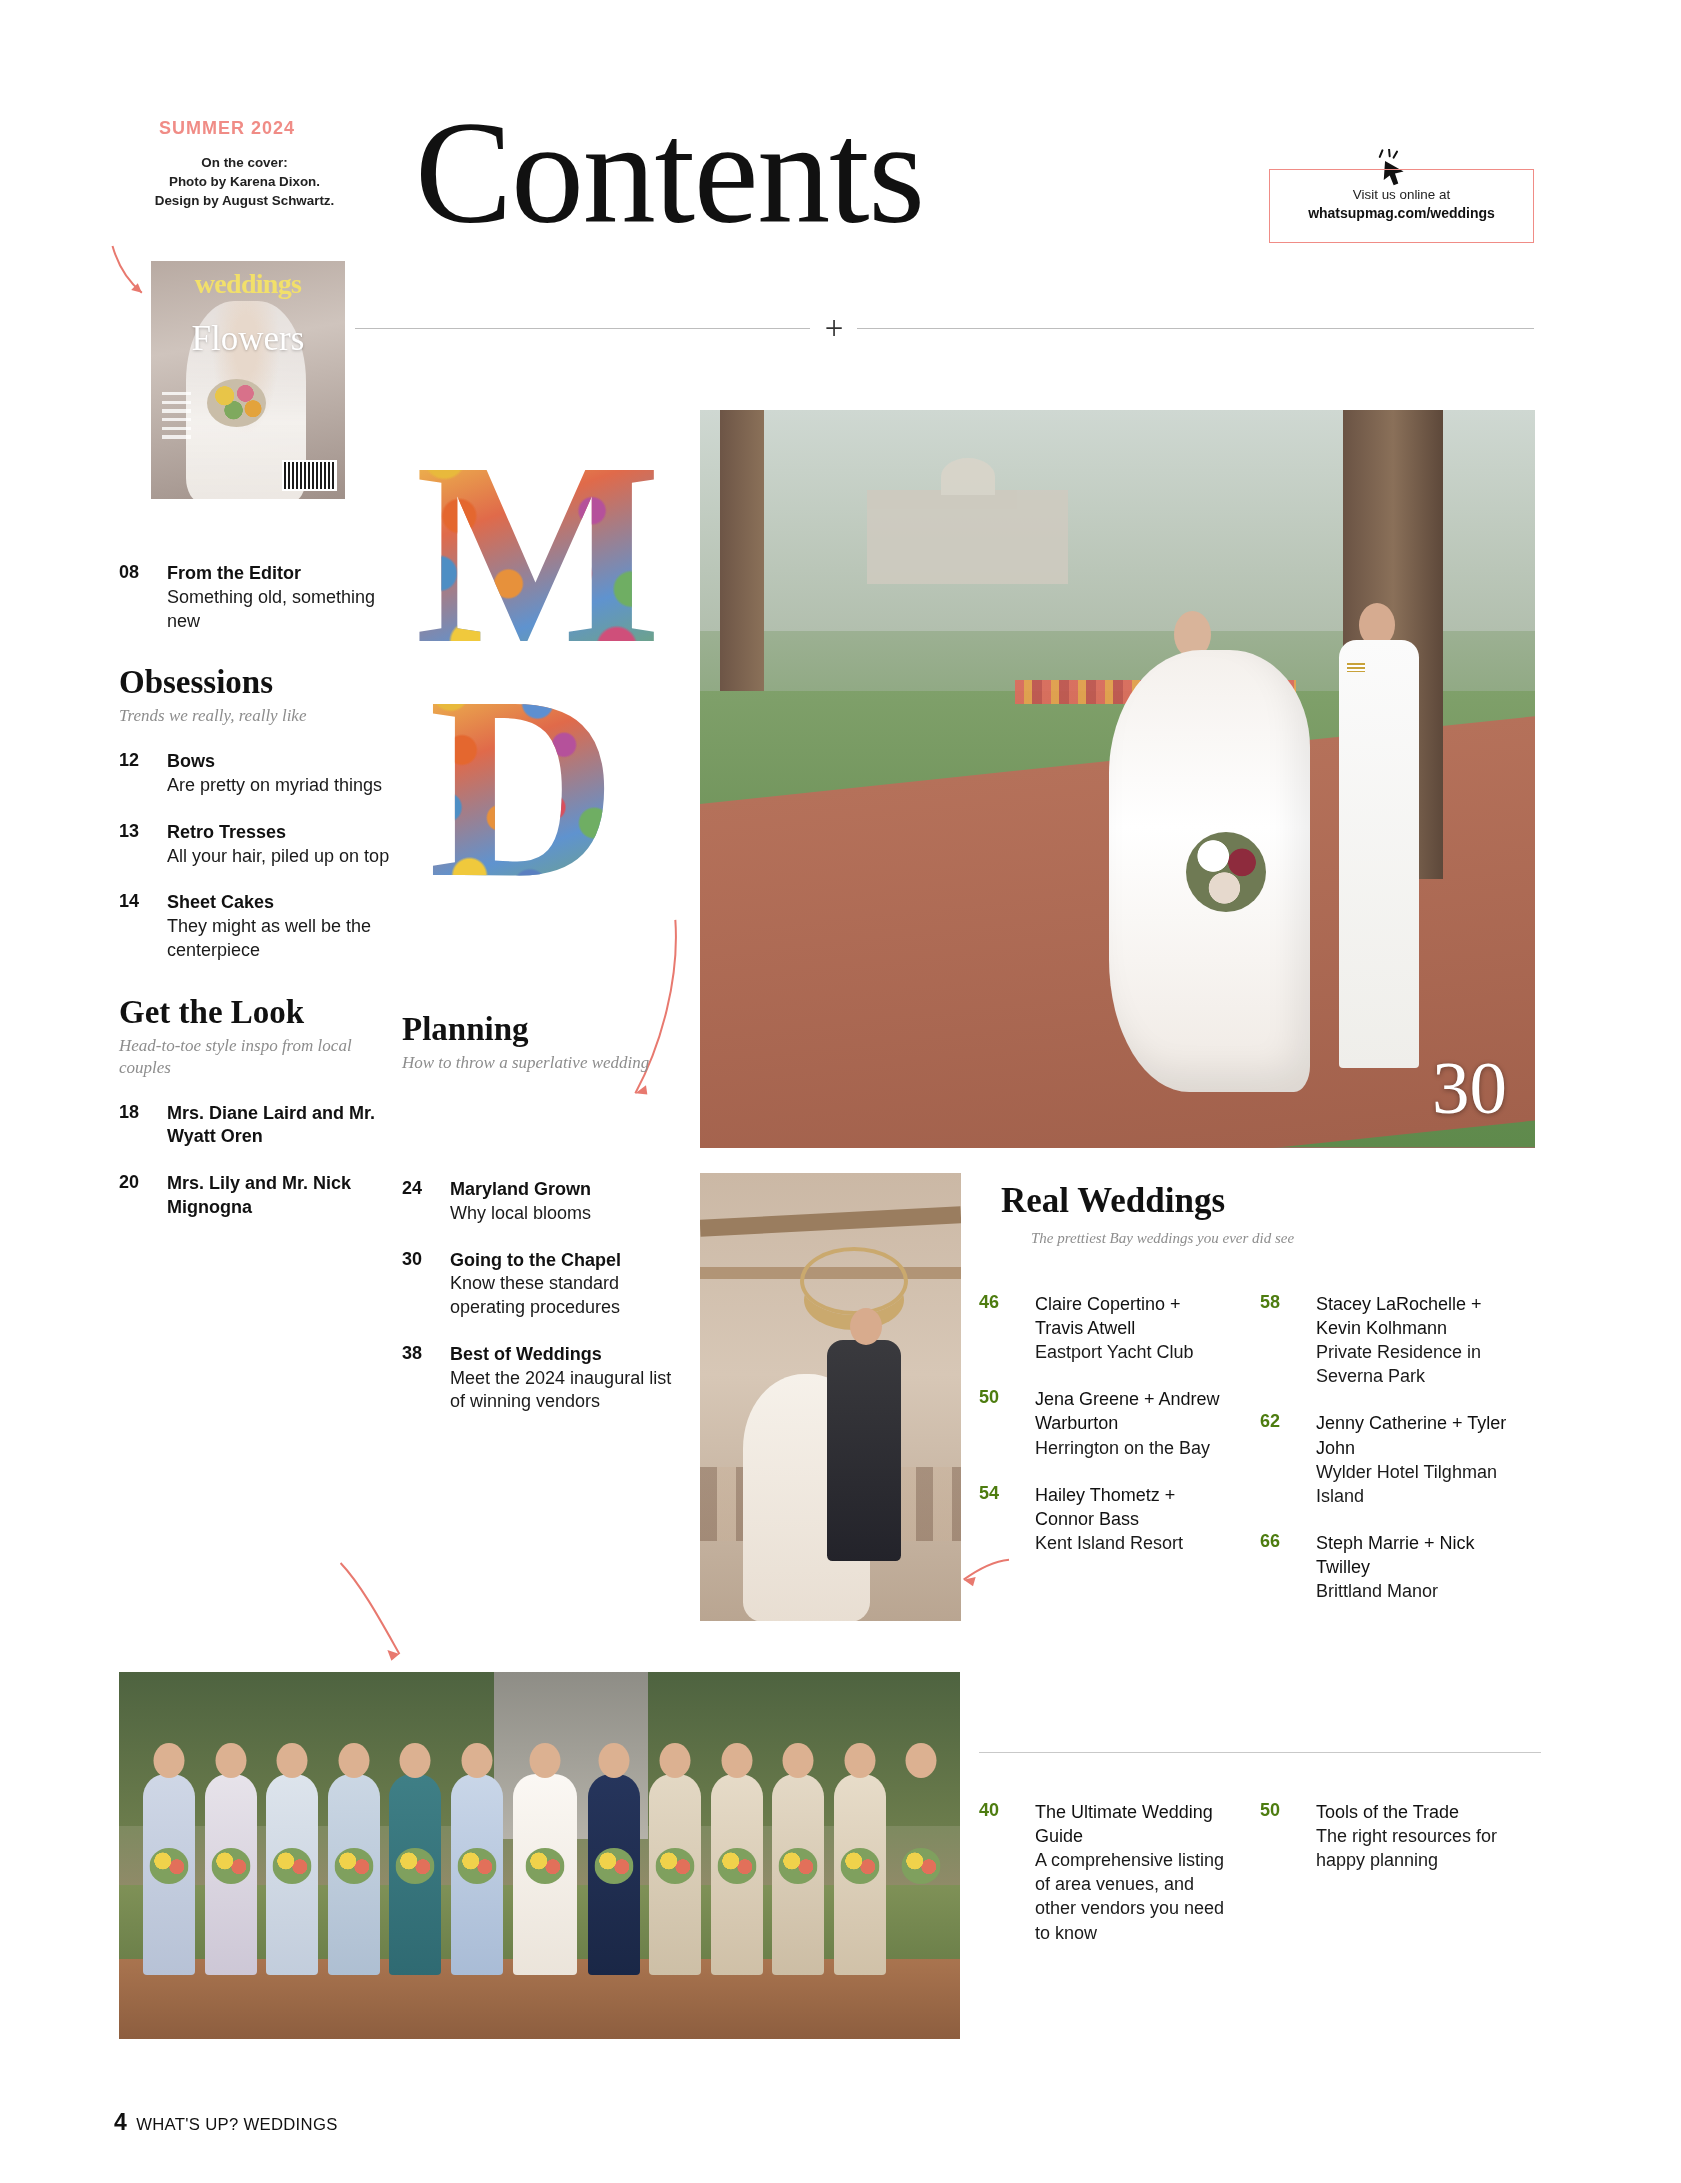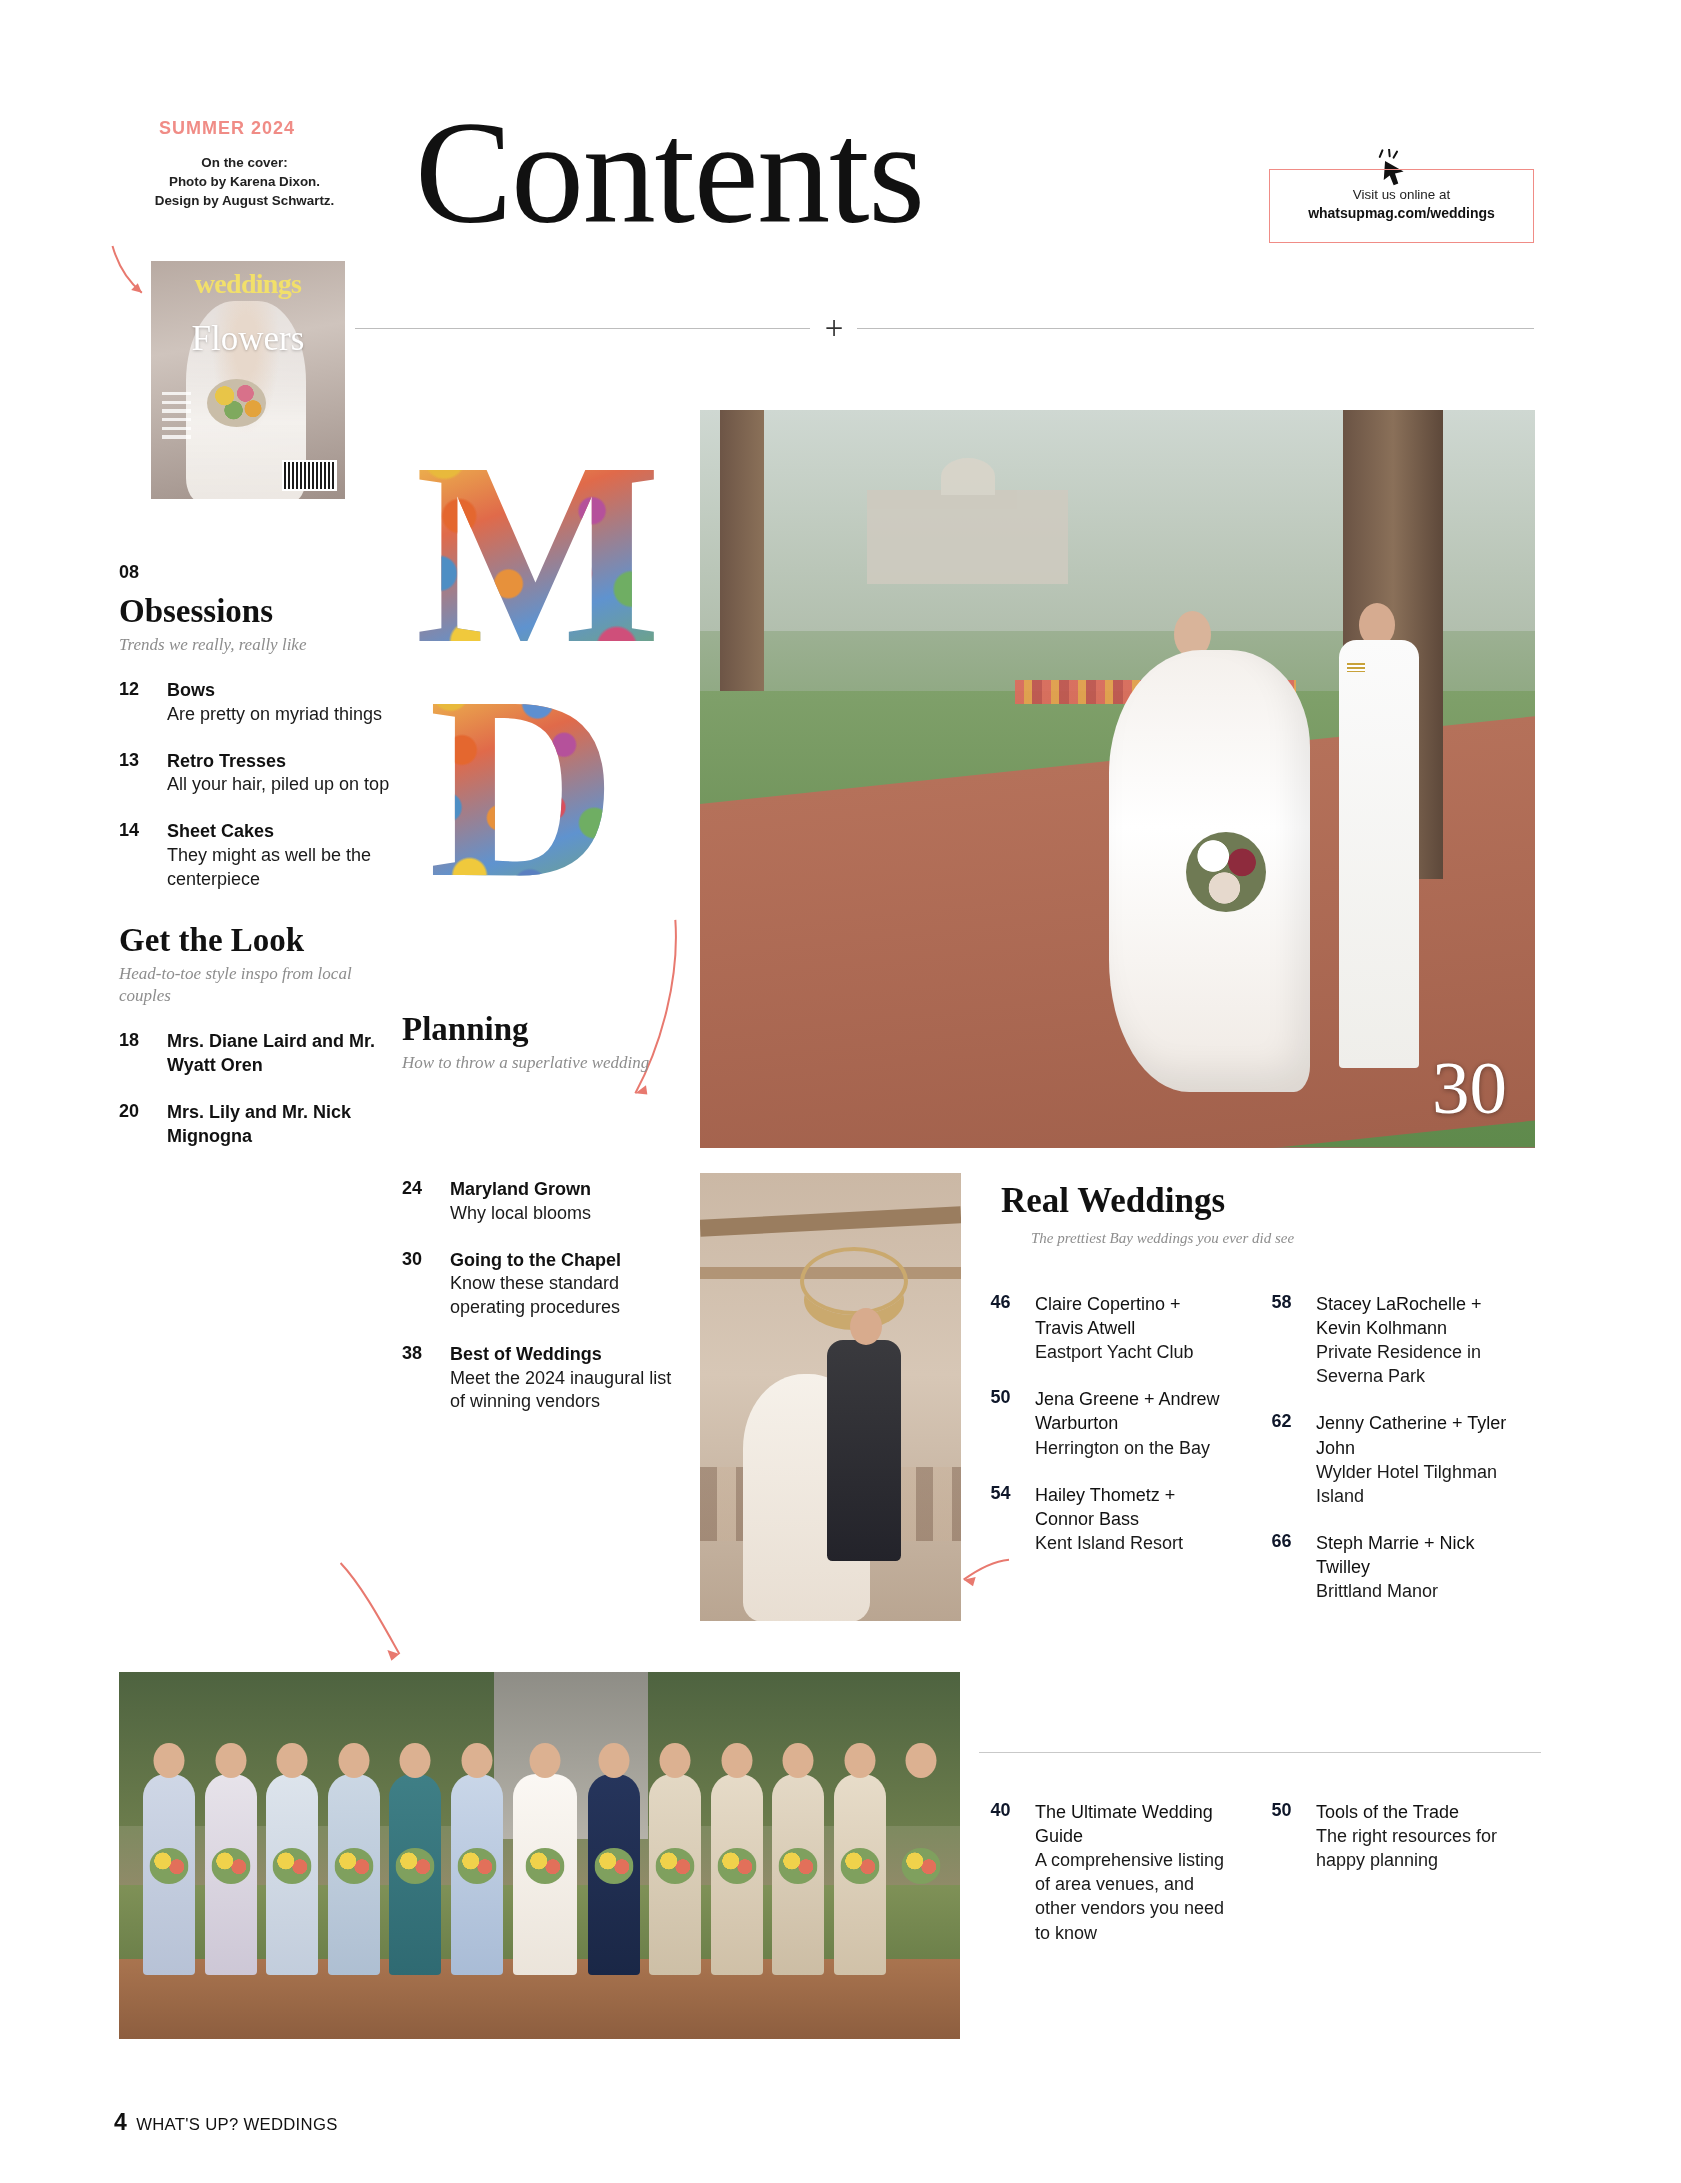--- a/index.html
+++ b/index.html
@@ -510,22 +510,22 @@
   .rw-col {
     position: absolute;
     top: 0;
     width: 254px;
   }
   .rw-col.c1 { left: 0; }
   .rw-col.c2 { left: 281px; }
   .rw-item { position: relative; margin-bottom: 23px; }
   .rw-item .num {
     position: absolute; left: 0; top: 0; width: 43px;
-    text-align: center;
-    font-size: 18px; font-weight: bold; color: #0f172a;
+    text-align: left;
+    font-size: 18px; font-weight: bold; color: #4d7c0f;
   }
   .rw-item .body { margin-left: 56px; }
   .rw-item .names {
     font-size: 18px; font-weight: normal; line-height: 1.34; color: #111;
   }
   .rw-item .venue {
     font-size: 18px; line-height: 1.34; color: #1a1a1a;
   }
   .rw-rule {
     position: absolute;
@@ -624,20 +624,24 @@
         <i></i>
         <i></i>
       </div>
     <div class="ct-barcode"></div>
   </div>
 
   <div class="col-left">
 
     <div class="entry">
       <div class="num">08</div>
+      <div class="body">
+        <div class="ttl">From the Editor</div>
+        <div class="desc">Something old, something new</div>
+      </div>
     </div>
 
     <div class="sec-head">Obsessions</div>
     <div class="sec-sub">Trends we really, really like</div>
 
     <div class="entry">
       <div class="num">12</div>
       <div class="body">
         <div class="ttl">Bows</div>
         <div class="desc">Are pretty on myriad things</div>

